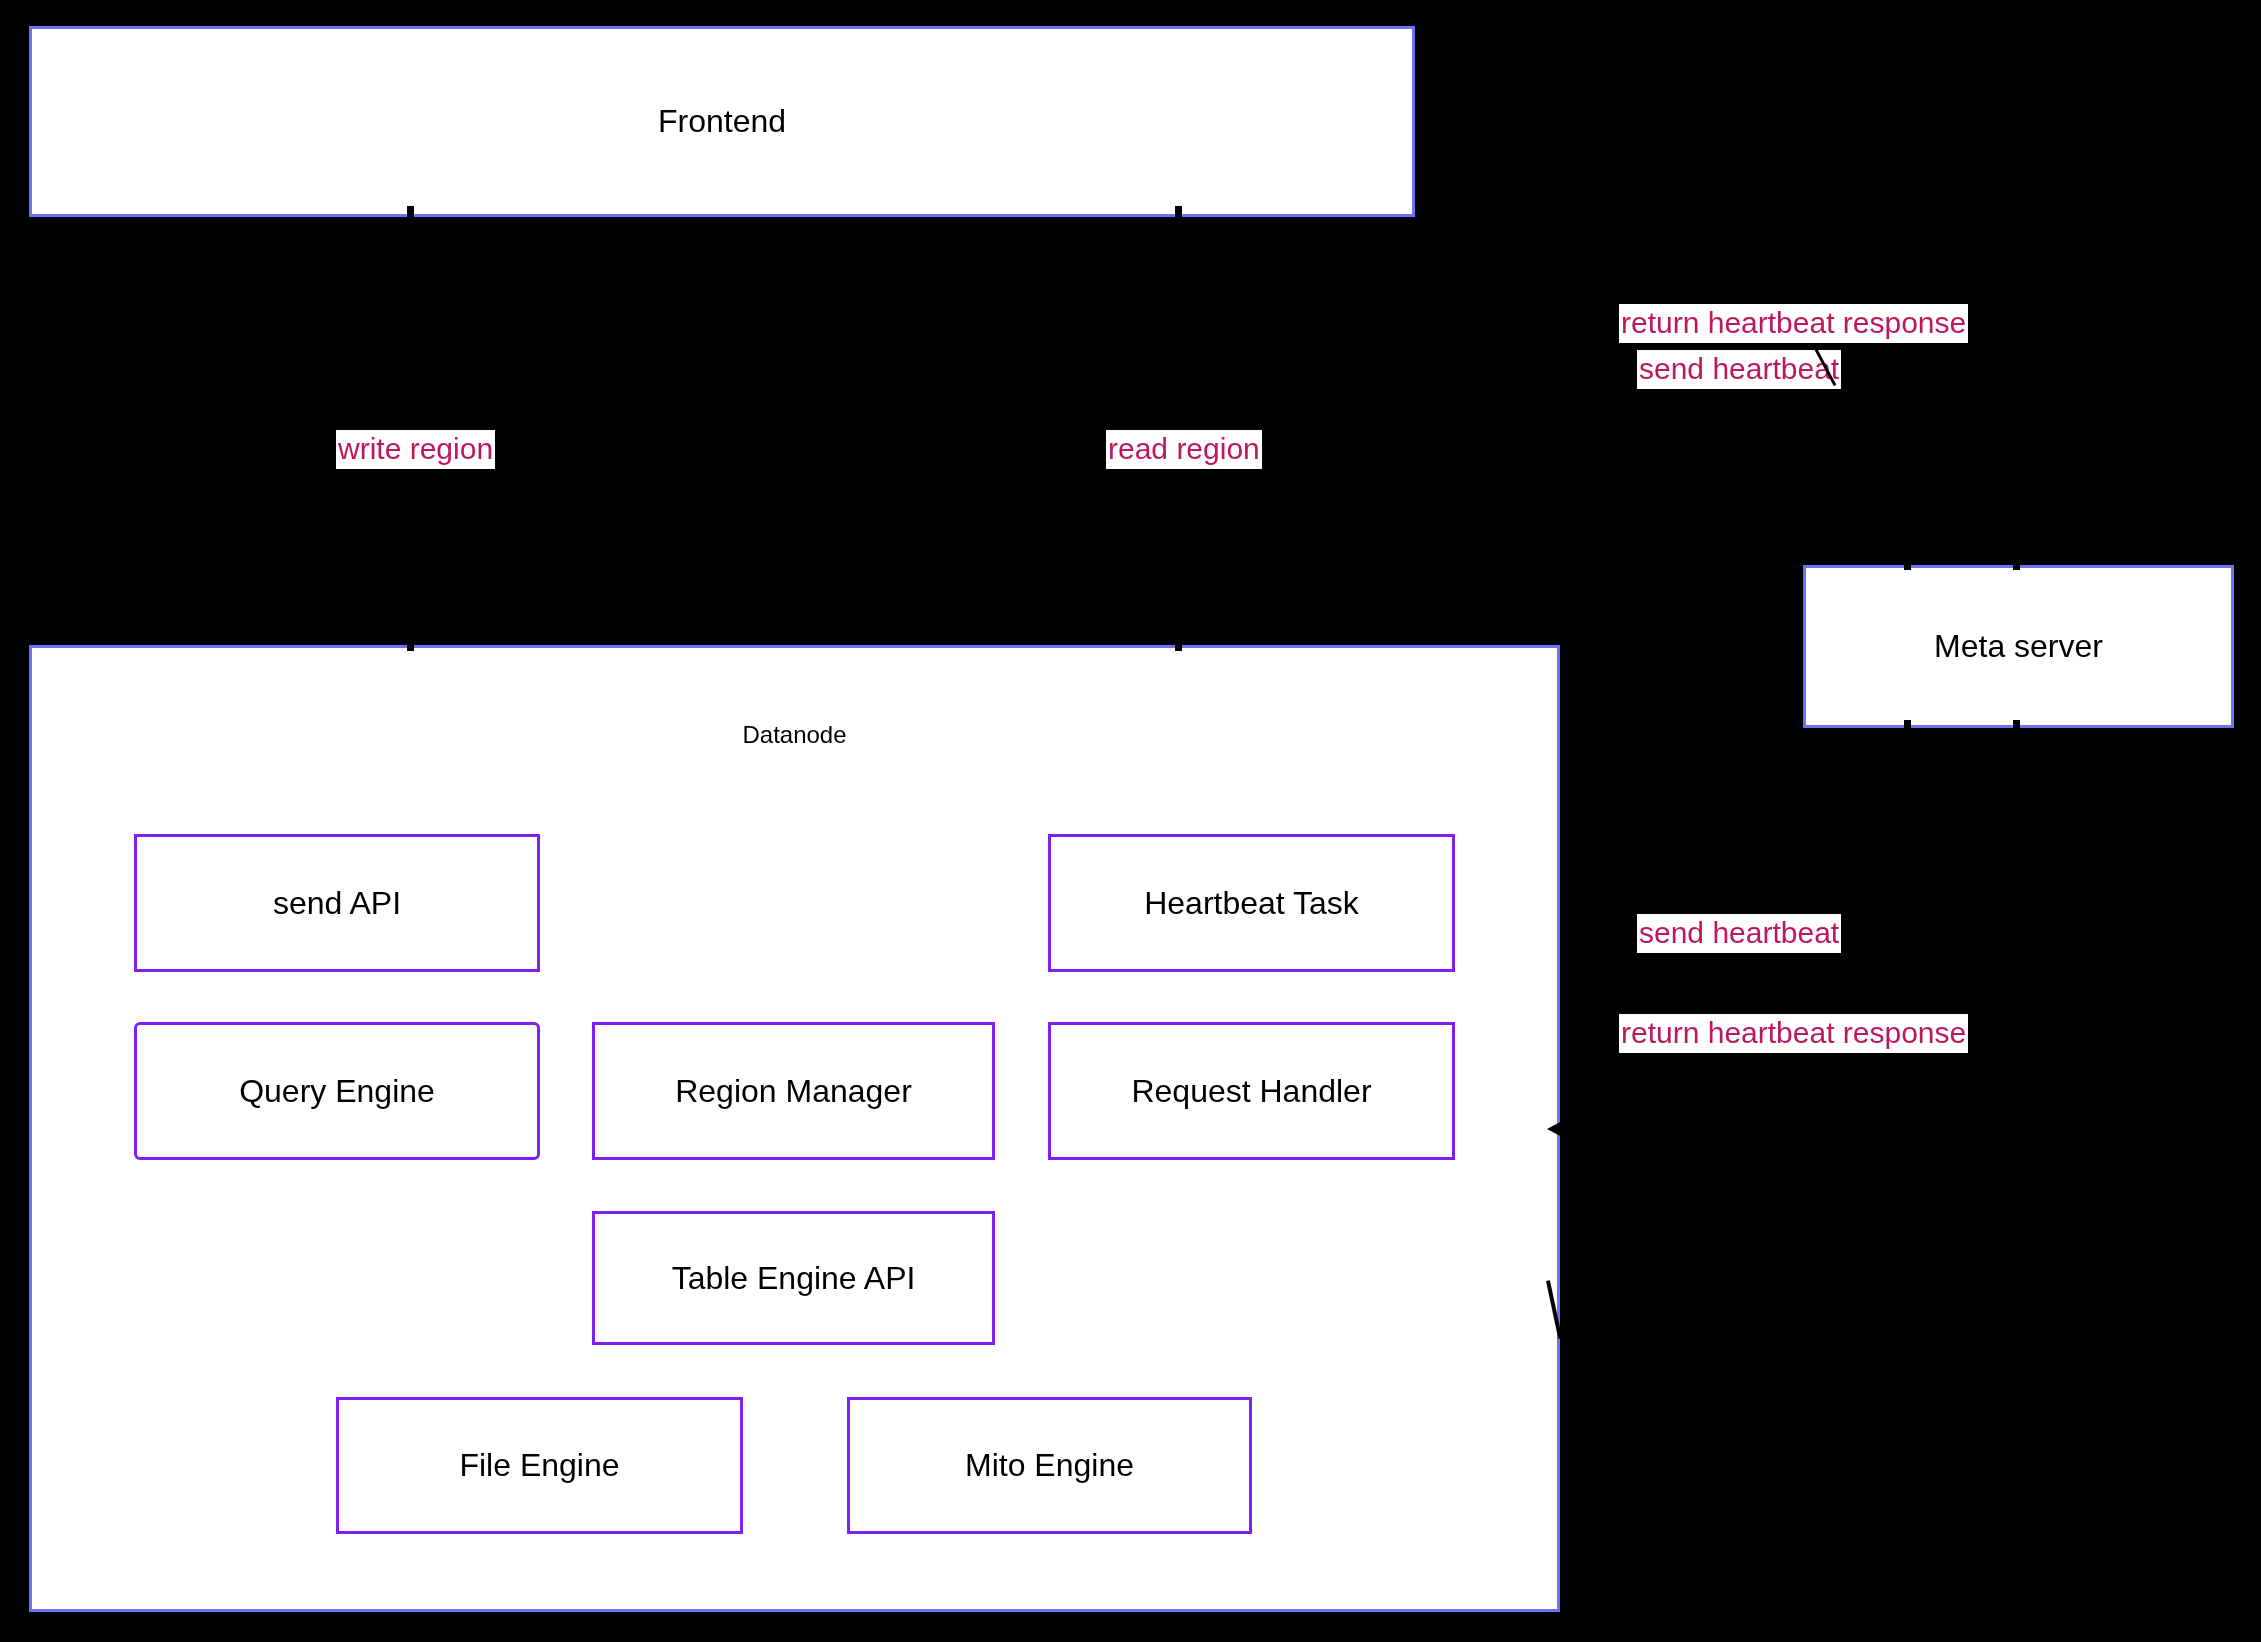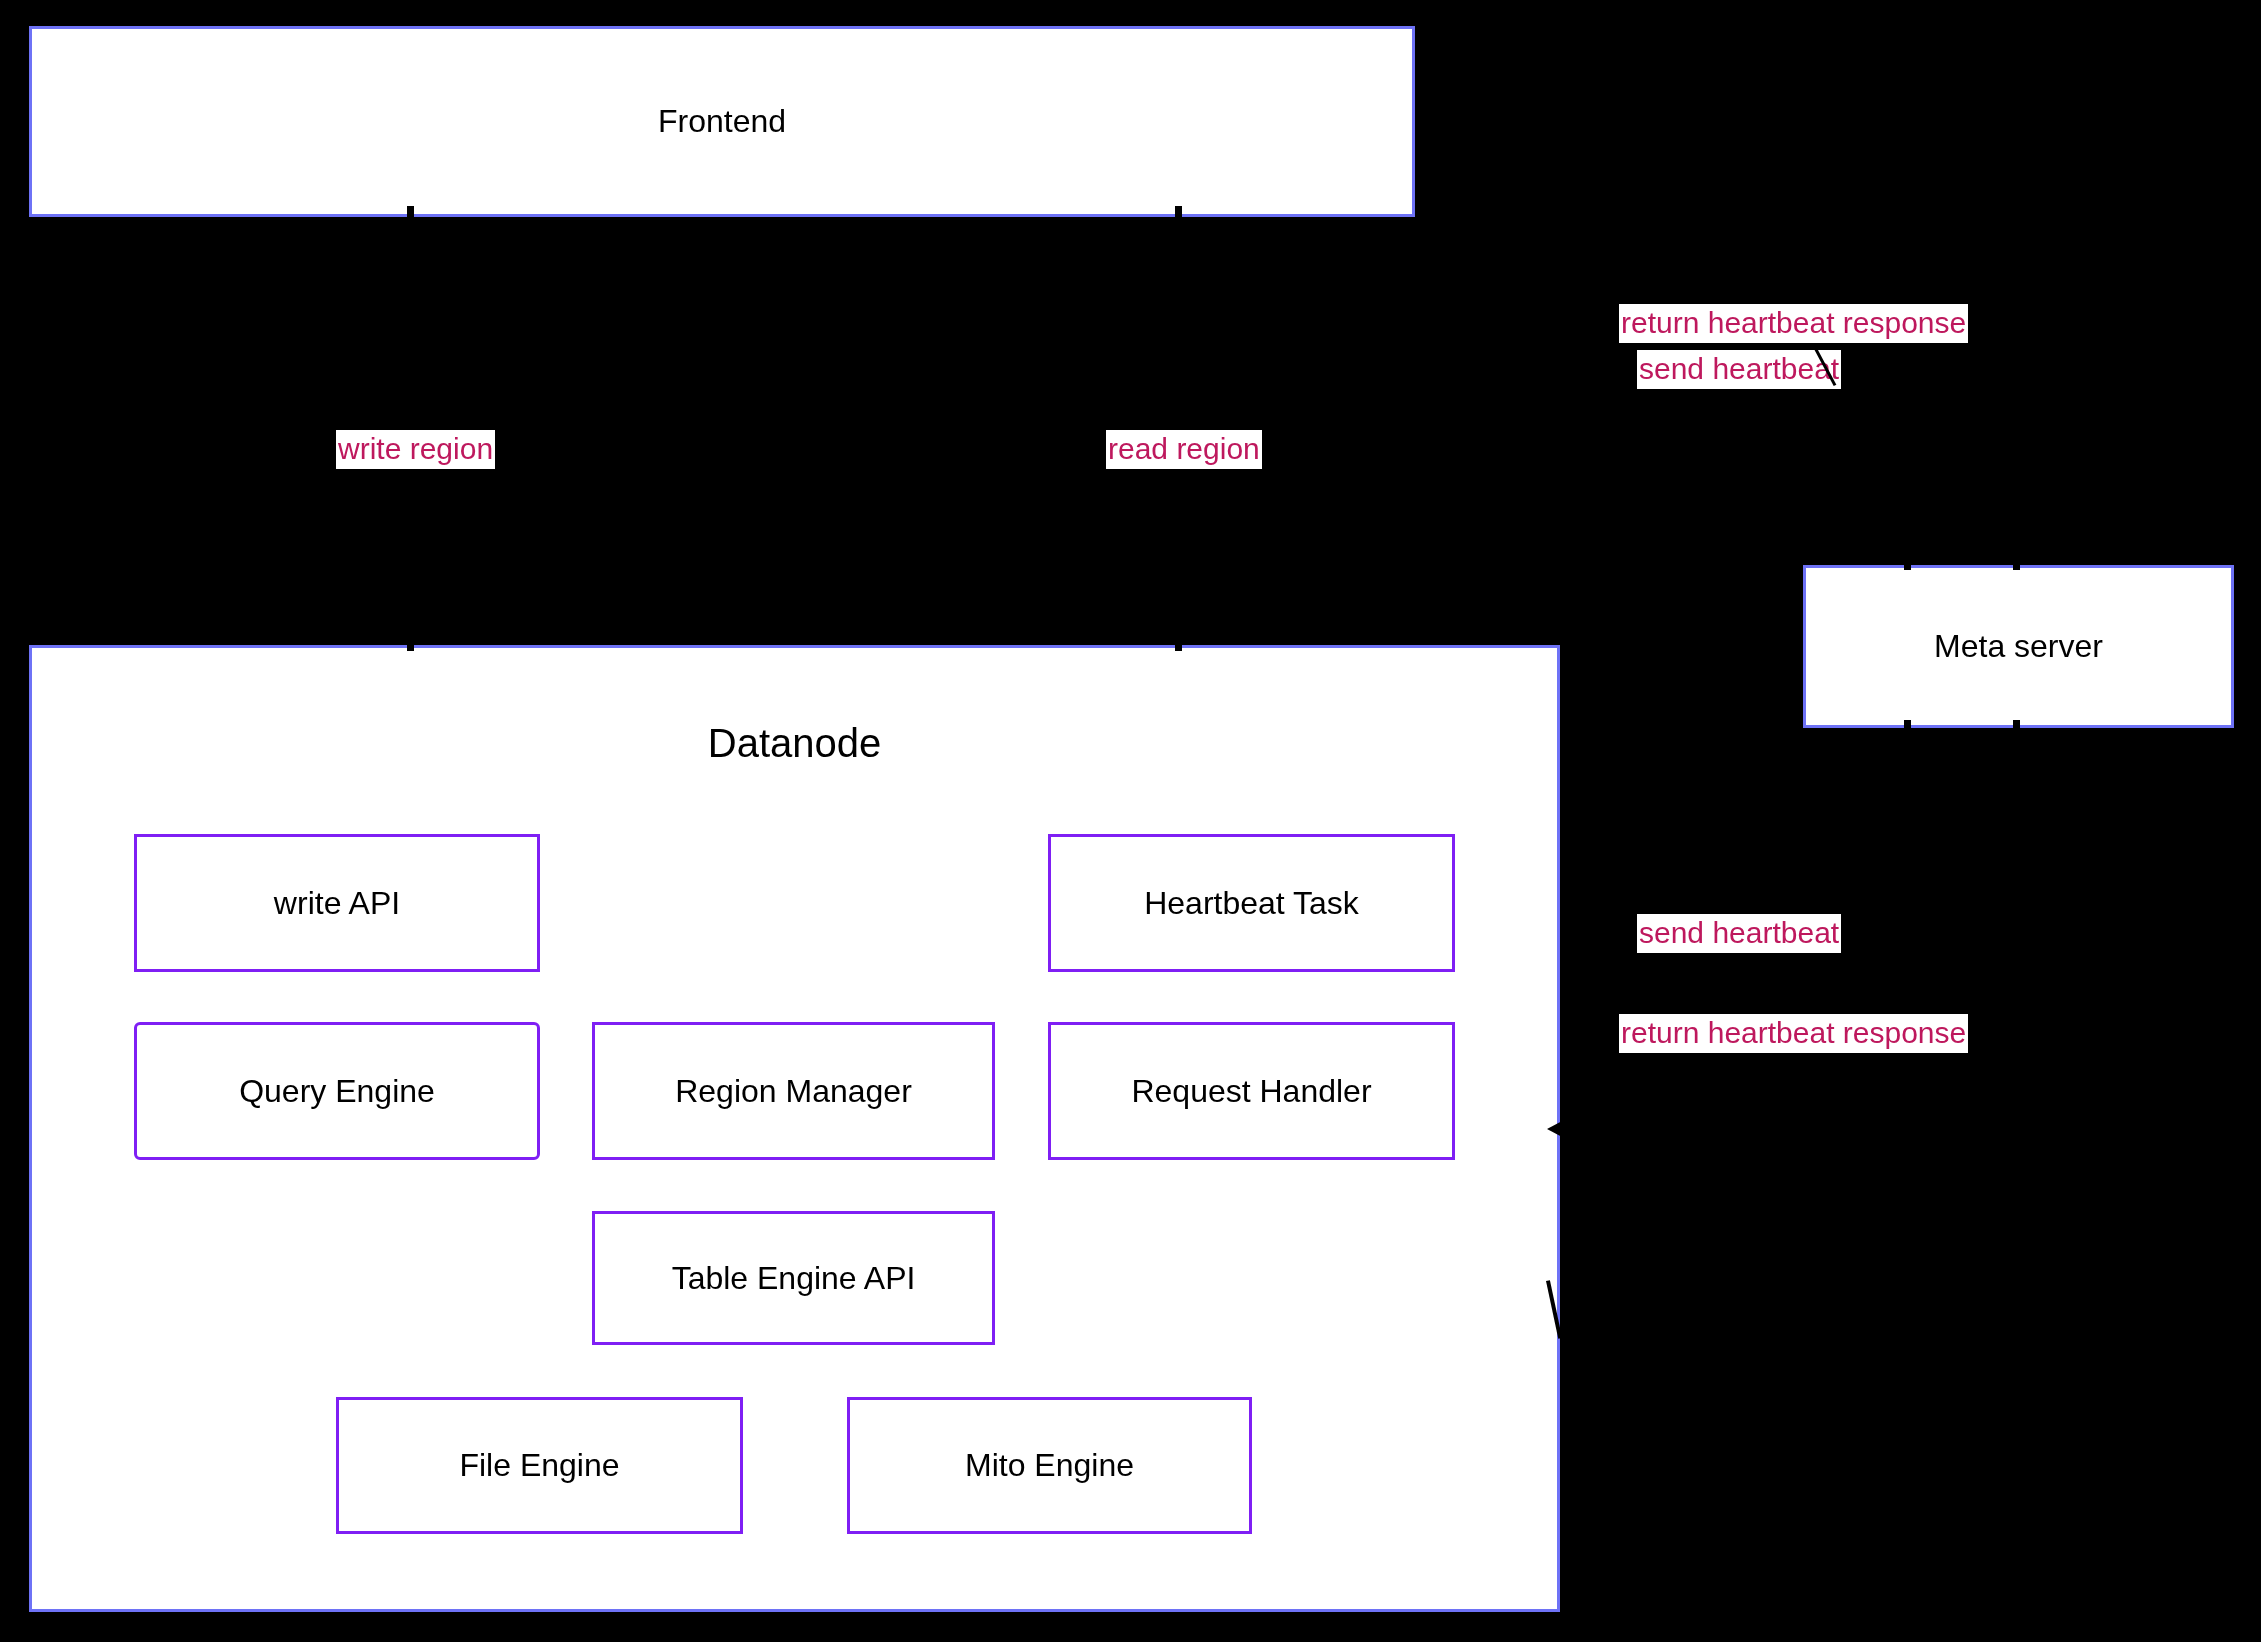--- a/index.html
+++ b/index.html
@@ -26,21 +26,21 @@
     text-align: center;
     font-size: 32px;
   }
   .node.blue   { border: 3.4px solid #6e72f6; }
   .node.purple { border: 3.4px solid #7f1ff4; }
   .container-label {
     position: absolute;
     left: 0;
     width: 100%;
     text-align: center;
-    font-size: 40px;
+    font-size: 24px;
     color: #000000;
   }
   .edge-label {
     position: absolute;
     background: #ffffff;
     color: #be185d;
     font-size: 30px;
     line-height: 1.2;
     padding: 1.3px 2px;
     white-space: nowrap;
@@ -74,21 +74,21 @@
 
   <div class="node blue" style="left:29px; top:25.5px; width:1386px; height:191px;">
     <span>Frontend</span>
   </div>
 
   <div class="node blue" style="left:29px; top:645px; width:1531px; height:967px; align-items:flex-start;">
 
     <div class="container-label" style="top:73px;">Datanode</div>
 
     <div class="node purple" style="left:102px; top:186px; width:406px; height:138px;">
-      <span>write API</span>
+      <span>send API</span>
     </div>
     <div class="node purple" style="left:1016px; top:186px; width:407px; height:138px;">
       <span>Heartbeat Task</span>
     </div>
 
     <div class="node purple" style="left:102px; top:374px; width:406px; height:138px;border-radius:6px;">
       <span>Query Engine</span>
     </div>
     <div class="node purple" style="left:560px; top:374px; width:403px; height:138px;">
       <span>Region Manager</span>

